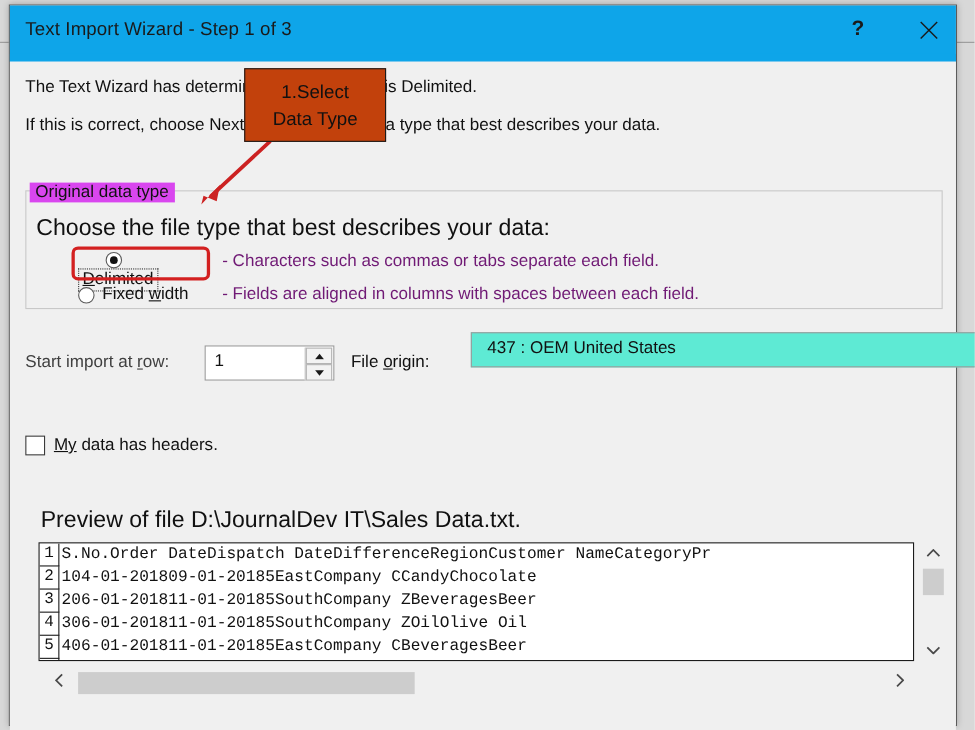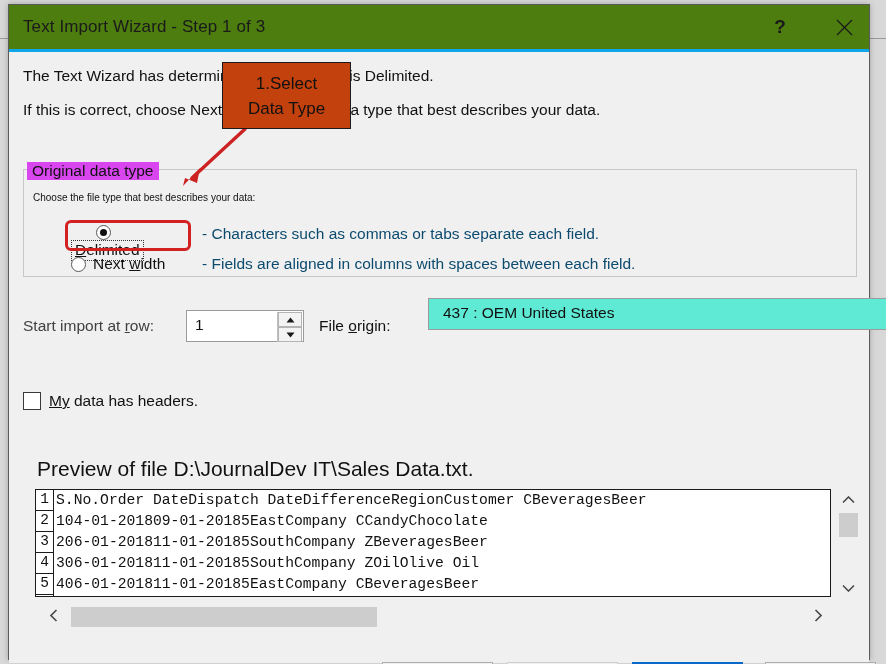--- a/index.html
+++ b/index.html
@@ -39,22 +39,22 @@
     height: 656px;
     background: #f0f0f0;
     border: 1px solid #5b5b5b;
     box-sizing: border-box;
     box-shadow: 0 0 6px rgba(0,0,0,0.25);
   }
 
   .titlebar {
     position: relative;
     height: 44px;
-    background: #4d7c0f;
-    border-bottom: 3px solid #0ea5e9;
+    background: #0ea5e9;
+    border-bottom: 7px solid #0ea5e9;
   }
   .title-text {
     position: absolute;
     left: 14px;
     top: 12px;
     font-size: 17px;
     color: #1a1a1a;
     letter-spacing: 0.1px;
     white-space: nowrap;
   }
@@ -107,21 +107,21 @@
     background: #d946ef;
     padding: 0 5px;
     font-size: 15.5px;
     color: #111;
     white-space: nowrap;
   }
   .choose-label {
     position: absolute;
     left: 24px;
     top: 140px;
-    font-size: 10px;
+    font-size: 21px;
     color: #111;
     white-space: nowrap;
   }
 
   .radio-row {
     position: absolute;
     font-size: 15.5px;
     color: #111;
     white-space: nowrap;
     display: flex;
@@ -151,21 +151,21 @@
     border-radius: 50%;
   }
   .focus-dotted {
     border: 1px dotted #333;
     padding: 0 3px 1px 3px;
   }
   .rlabel u { text-decoration: underline; }
   .rdesc {
     position: absolute;
     font-size: 15.5px;
-    color: #0c4a6e;
+    color: #701a75;
     white-space: nowrap;
   }
   .rdesc-delim { left: 193px; top: 173px; }
   .rdesc-fixed { left: 193px; top: 203px; }
 
   
   .red-highlight {
     position: absolute;
     left: 56px;
     top: 168px;
@@ -489,21 +489,21 @@
     <div class="choose-label">Choose the file type that best describes your data:</div>
 
     <div class="radio-row radio-delimited">
       <span class="radio-circle checked"></span>
       <span class="rlabel focus-dotted"><u>D</u><span>elimited</span></span>
     </div>
     <div class="rdesc rdesc-delim">- Characters such as commas or tabs separate each field.</div>
 
     <div class="radio-row radio-fixed">
       <span class="radio-circle"></span>
-      <span class="rlabel"><span>Next </span><u>w</u><span>idth</span></span>
+      <span class="rlabel"><span>Fixed </span><u>w</u><span>idth</span></span>
     </div>
     <div class="rdesc rdesc-fixed">- Fields are aligned in columns with spaces between each field.</div>
 
     <div class="red-highlight"></div>
 
     <div class="row-label">Start import at <u>r</u>ow:</div>
     <div class="spinbox">
       <span class="spinbox-value">1</span>
       <span class="spin-btns">
         <span class="spin-btn">
@@ -538,21 +538,21 @@
     <div class="chk-row">
       <span class="chk-box"></span>
       <span><u>My</u><span> data has headers.</span></span>
     </div>
 
     <div class="preview-label">Preview of file D:\JournalDev IT\Sales Data.txt.</div>
 
     <div class="preview-box">
       <div class="prev-line">
         <span class="prev-num">1</span>
-        <span class="prev-txt">S.No.Order DateDispatch DateDifferenceRegionCustomer CBeveragesBeer</span>
+        <span class="prev-txt">S.No.Order DateDispatch DateDifferenceRegionCustomer NameCategoryPr</span>
       </div>
       <div class="prev-line">
         <span class="prev-num">2</span>
         <span class="prev-txt">104-01-201809-01-20185EastCompany CCandyChocolate</span>
       </div>
       <div class="prev-line">
         <span class="prev-num">3</span>
         <span class="prev-txt">206-01-201811-01-20185SouthCompany ZBeveragesBeer</span>
       </div>
       <div class="prev-line">

